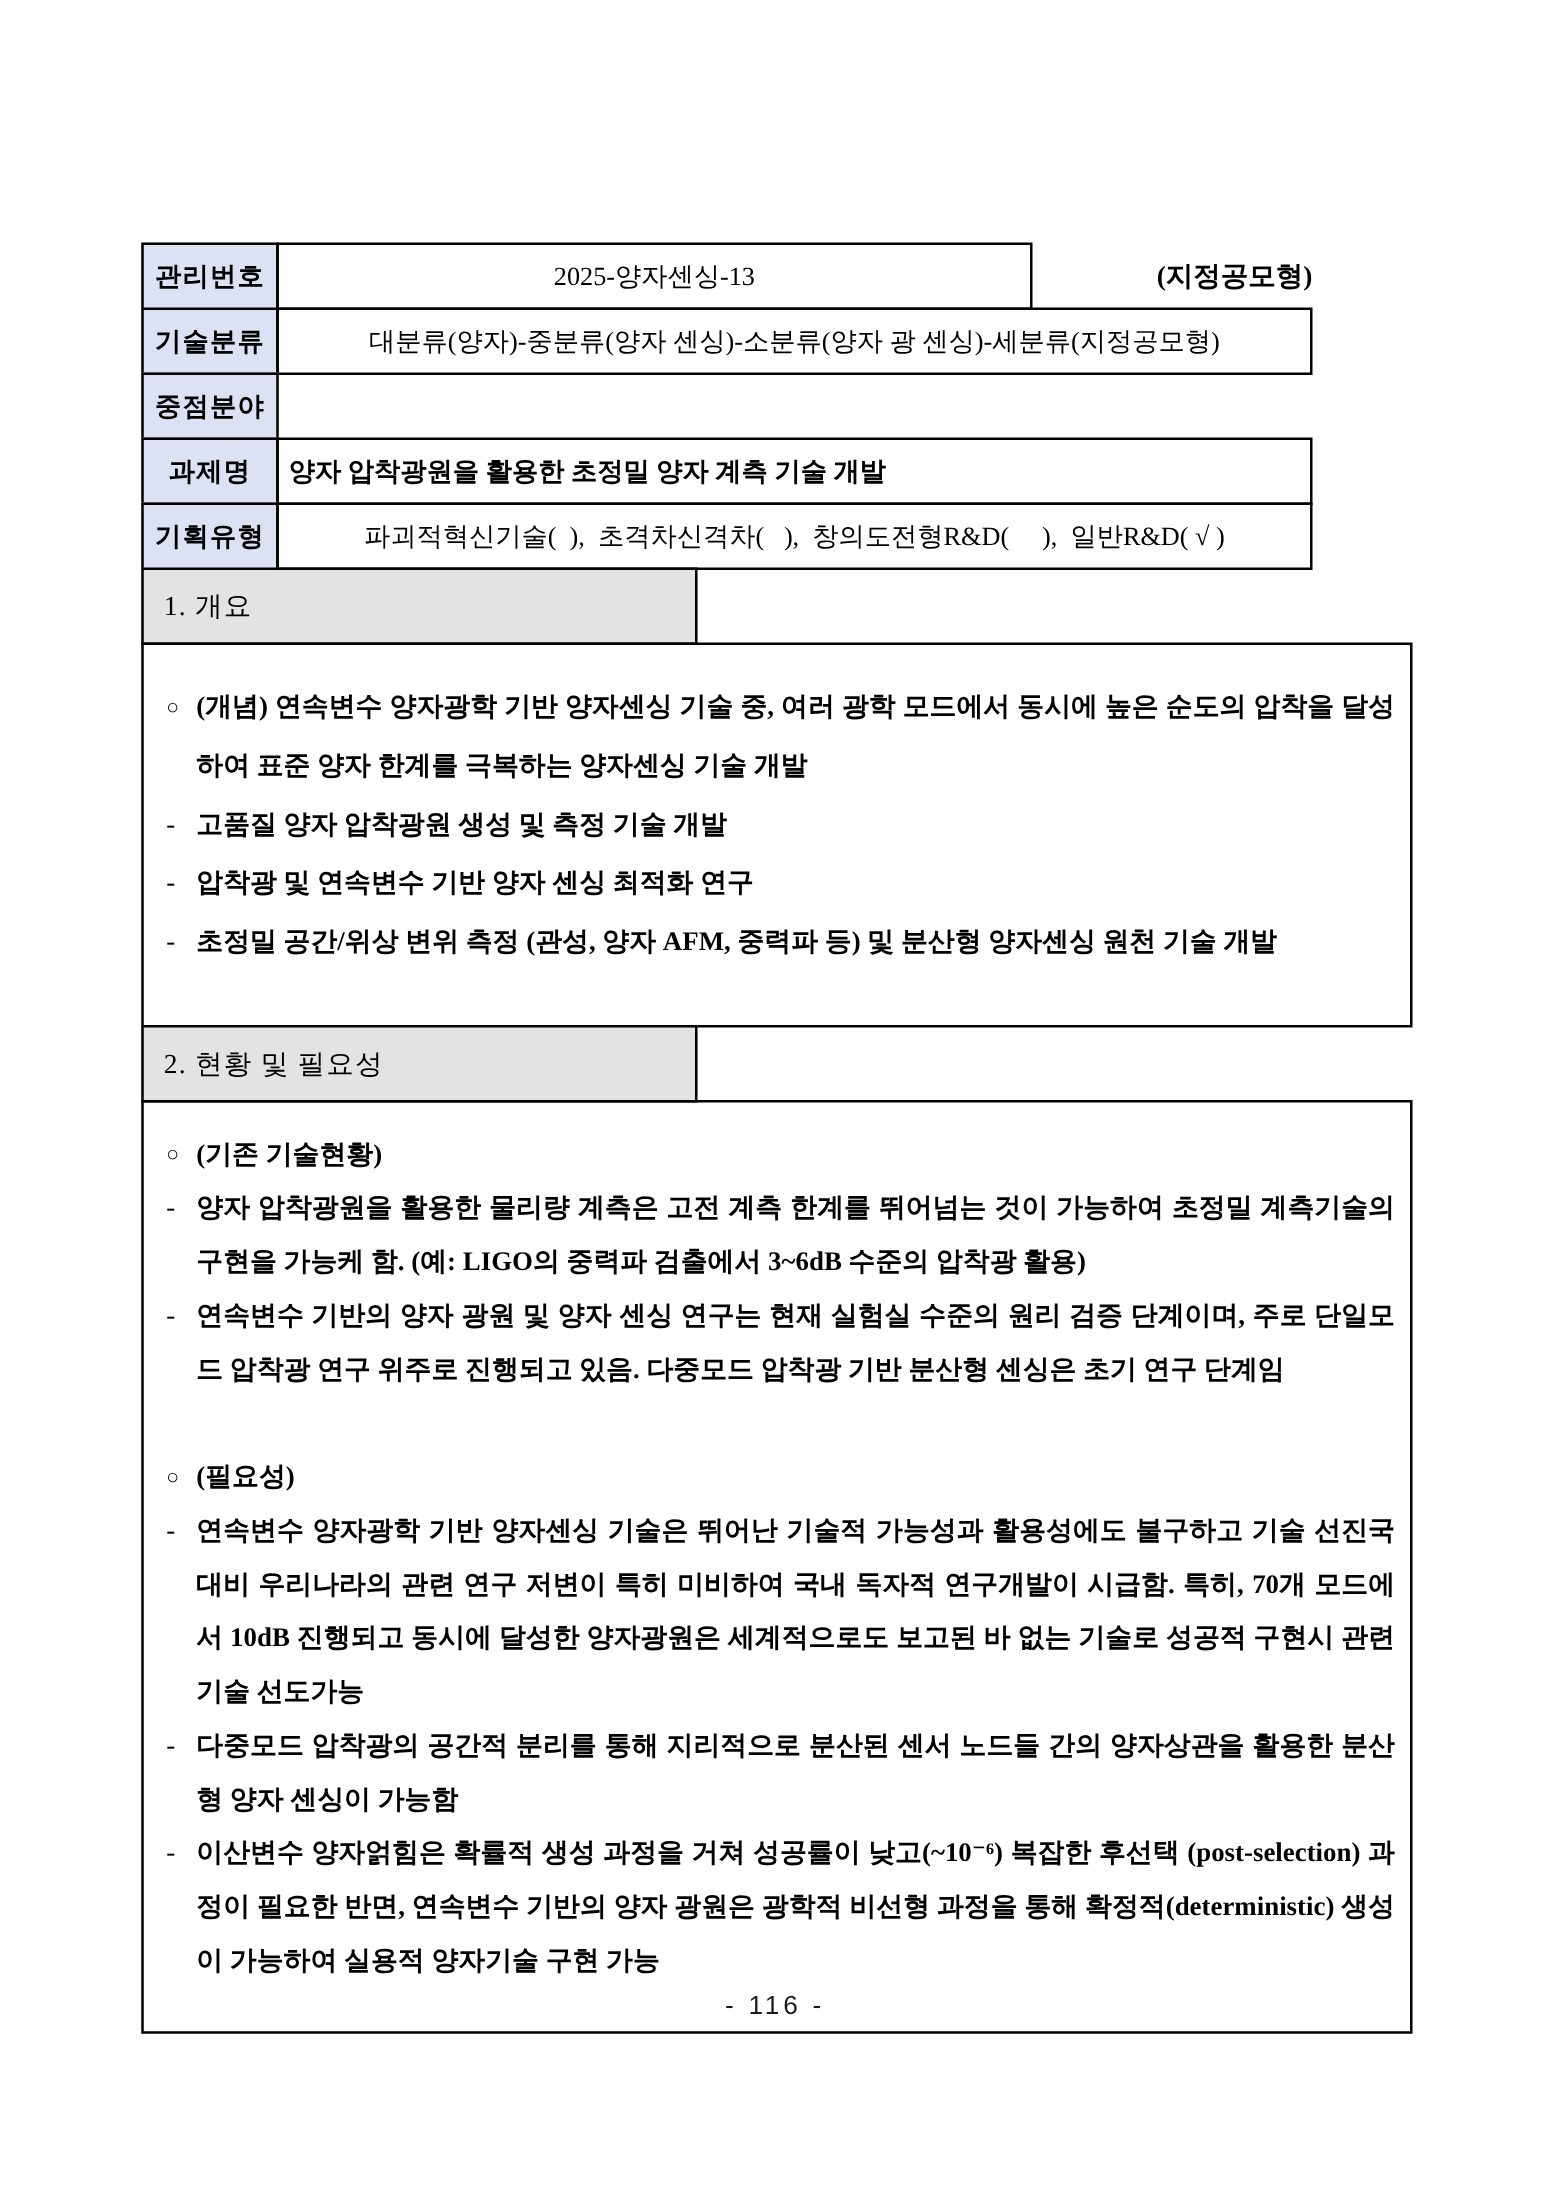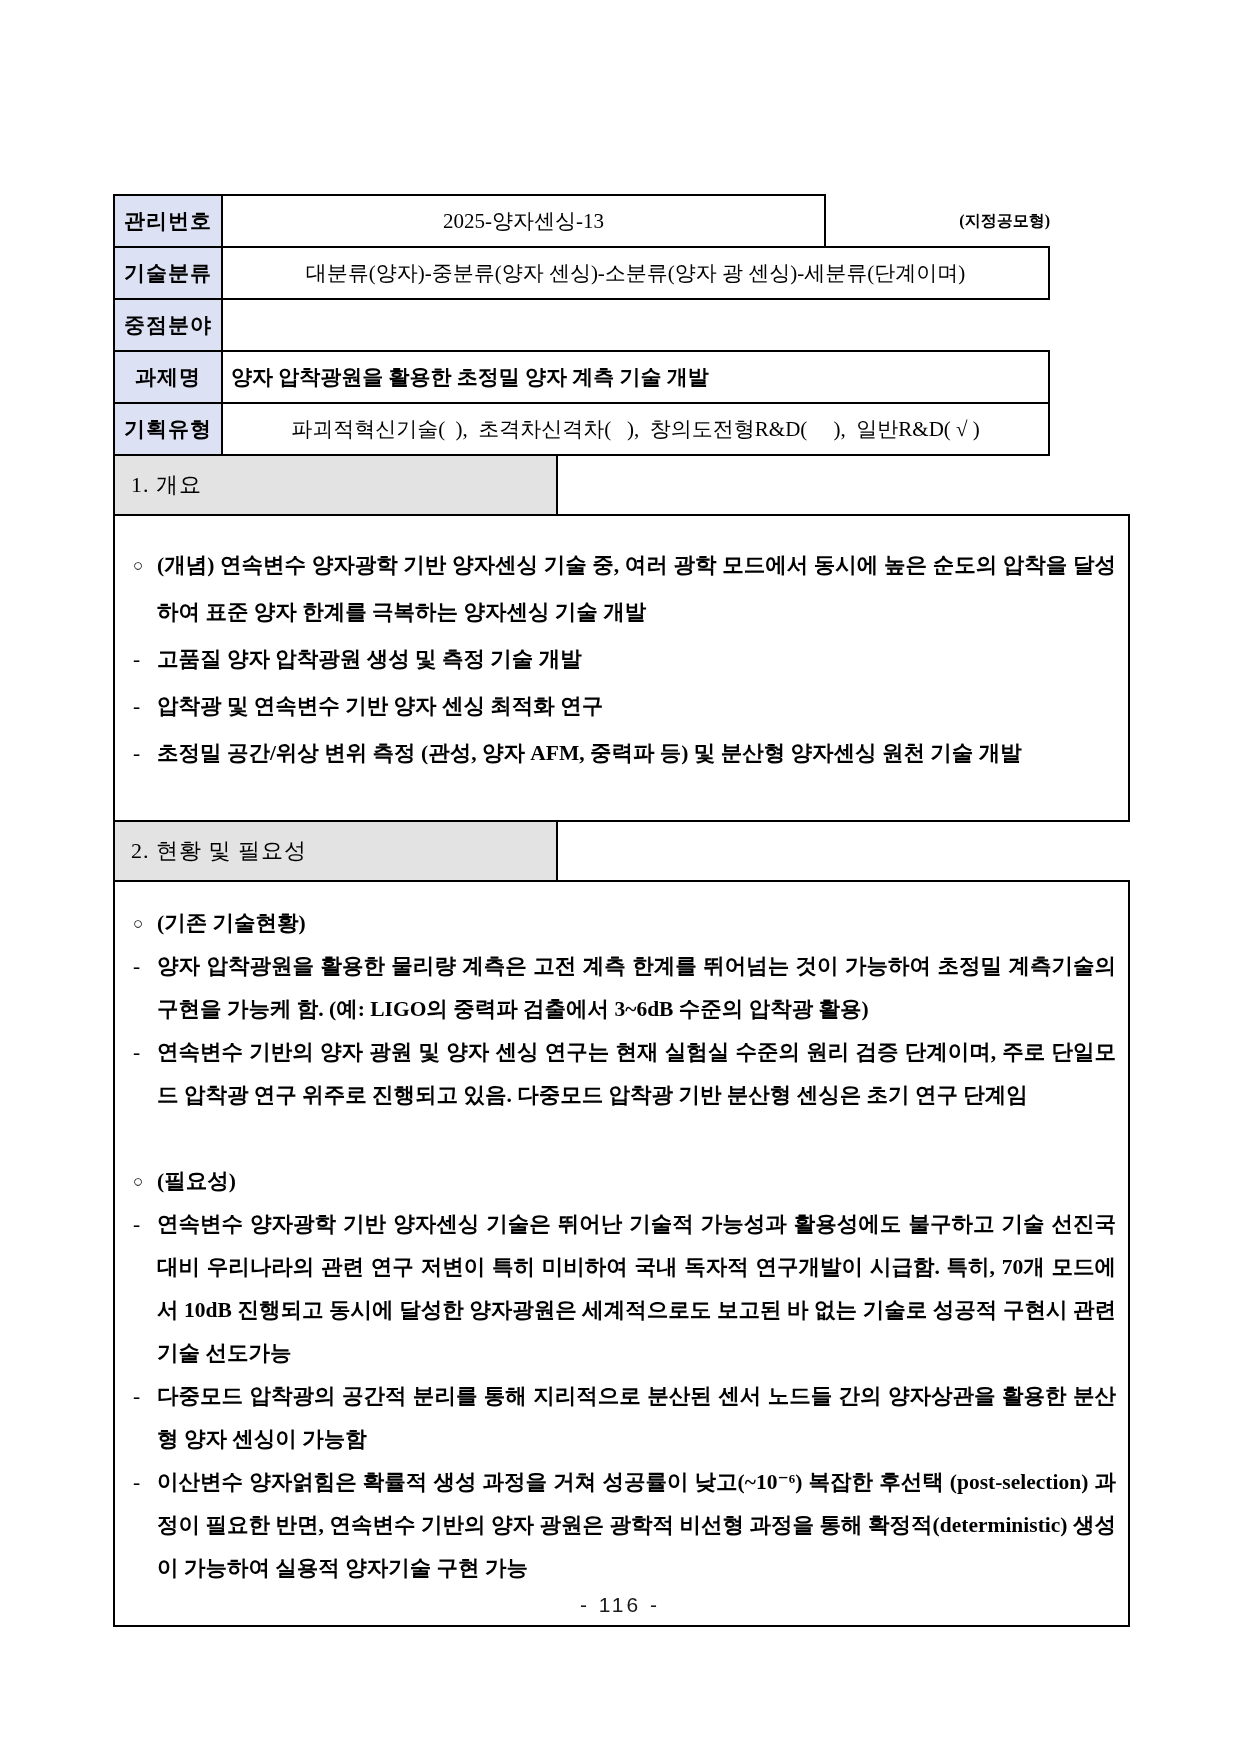--- a/index.html
+++ b/index.html
@@ -65,21 +65,21 @@
     font-weight: bold;
     padding-left: 8px;
   }
   .side-note {
     position: absolute;
     right: 0; top: 0;
     height: 54px;
     display: flex;
     align-items: center;
     font-weight: bold;
-    font-size: 16px;
+    font-size: 22px;
   }
 
   
   .section-header {
     width: 445px;
     height: 62px;
     margin-top: -2px;
     border: 2px solid #000;
     background: #e3e3e3;
     display: flex;
@@ -140,21 +140,21 @@
     <div>
       <div class="info-row row1-wrap">
         <div class="row1-box">
           <div class="cell label-cell">관리번호</div>
           <div class="cell value-cell">2025-양자센싱-13</div>
         </div>
         <div class="side-note">(지정공모형)</div>
       </div>
       <div class="info-row">
         <div class="cell label-cell">기술분류</div>
-        <div class="cell value-cell">대분류(양자)-중분류(양자 센싱)-소분류(양자 광 센싱)-세분류(단계이며)</div>
+        <div class="cell value-cell">대분류(양자)-중분류(양자 센싱)-소분류(양자 광 센싱)-세분류(지정공모형)</div>
       </div>
       <div class="info-row">
         <div class="cell label-cell">중점분야</div>
       </div>
       <div class="info-row">
         <div class="cell label-cell">과제명</div>
         <div class="cell value-cell value-left">양자 압착광원을 활용한 초정밀 양자 계측 기술 개발</div>
       </div>
       <div class="info-row">
         <div class="cell label-cell">기획유형</div>

